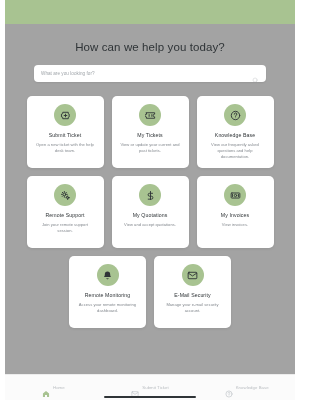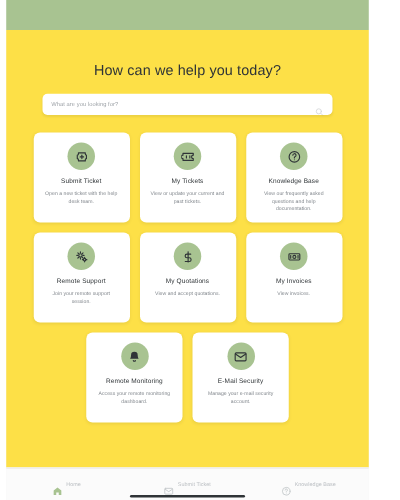--- a/index.html
+++ b/index.html
@@ -32,22 +32,22 @@
   .topbar {
     height: 24px;
     flex: 0 0 24px;
     background: #a8c391;
     width: 100%;
   }
 
   
   .content {
     flex: 1 1 auto;
-    background: #fde047;
-    padding: 12px 8px;
+    background: #a3a3a3;
+    padding: 2px 8px;
     overflow: hidden;
   }
 
   .page-title {
     text-align: center;
     font-size: 11.5px;
     color: #2f3437;
     letter-spacing: .1px;
     margin: 15px 0 12px 0;
     font-weight: 400;

